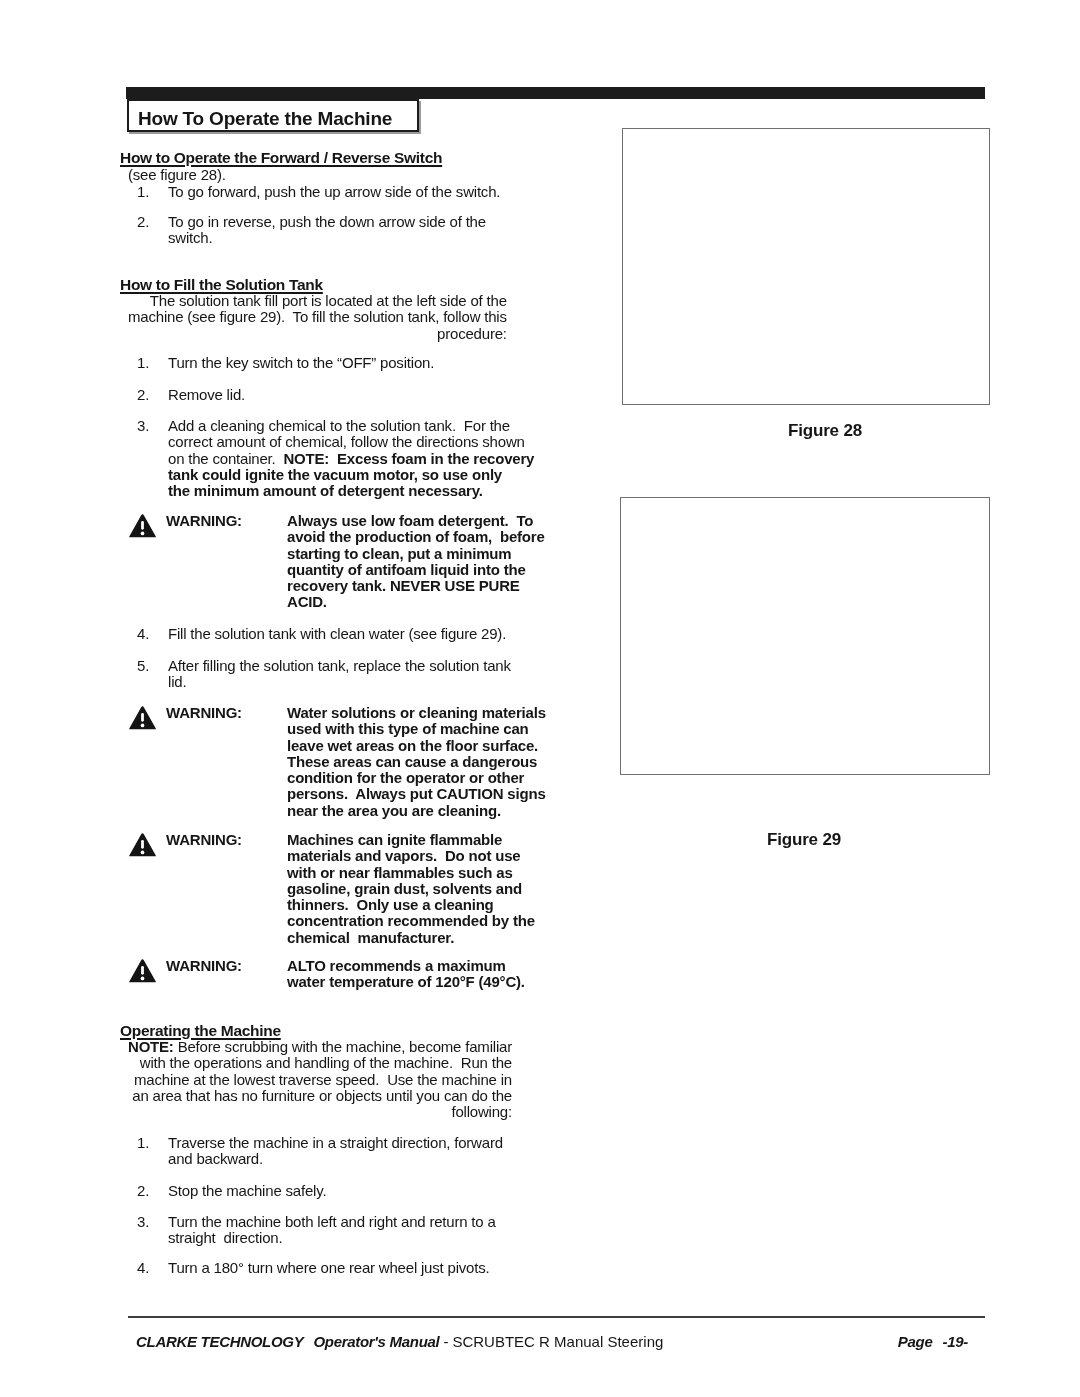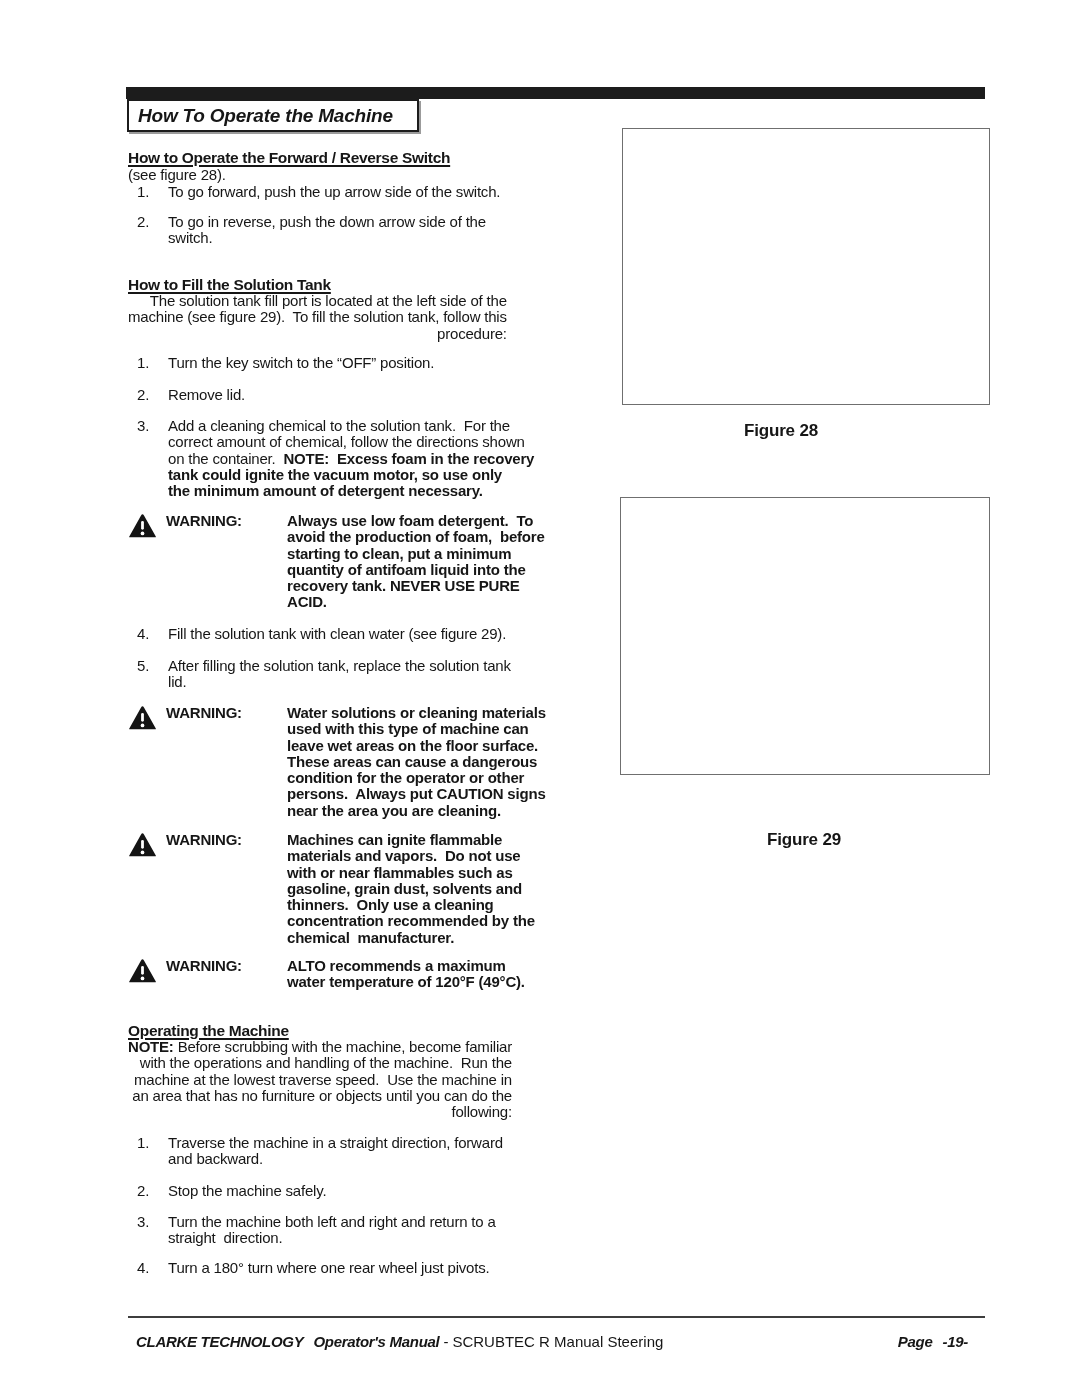--- a/index.html
+++ b/index.html
@@ -4,25 +4,25 @@
 <style>
   html,body{margin:0;padding:0;background:#fff;}
   .page{
     position:relative;width:1080px;height:1397px;background:#ffffff;
     font-family:"Liberation Sans",sans-serif;color:#161616;overflow:hidden;
   }
   .topbar{position:absolute;left:126px;top:87px;width:859px;height:12px;background:#1c1c1c;}
   .titlebox{
     position:absolute;left:127px;top:99px;width:292px;height:33px;background:#fff;
     border:2px solid #1c1c1c;box-shadow:2px 2px 0 #9b9b9b;
-    display:flex;align-items:center;padding-left:9px;box-sizing:border-box;font-style:italic;
+    display:flex;align-items:flex-end;padding-left:9px;box-sizing:border-box;
   }
   .titlebox .t{font-size:19px;font-weight:bold;letter-spacing:-0.2px;white-space:pre;}
   .shead{
-    position:absolute;left:128px;margin:0;font-size:15.5px;font-weight:bold;
+    position:absolute;left:120px;margin:0;font-size:15.5px;font-weight:bold;
     text-decoration:underline;text-underline-offset:2px;text-decoration-thickness:1.5px;
     letter-spacing:-0.3px;white-space:pre;
   }
   .para{position:absolute;left:128px;font-size:15px;line-height:16.3px;letter-spacing:-0.2px;white-space:pre;text-align:right;}
   .li{position:absolute;left:128px;width:452px;display:flex;font-size:15px;line-height:16.3px;letter-spacing:-0.2px;}
   .num{width:40px;padding-left:9px;box-sizing:border-box;flex:none;}
   .itext{white-space:pre;}
   .b{font-weight:bold;}
   .warn{position:absolute;left:128px;display:flex;font-size:15px;line-height:16.3px;letter-spacing:-0.2px;justify-content:center;}
   .wicon{width:38px;flex:none;padding-top:1px;}
@@ -179,21 +179,21 @@
     <span class="num">3.</span>
     <span class="itext">Turn the machine both left and right and return to a
 straight  direction.</span>
   </div>
   <div class="li" style="top:1260px">
     <span class="num">4.</span>
     <span class="itext">Turn a 180° turn where one rear wheel just pivots.</span>
   </div>
 
   <div class="figbox" style="left:622px;top:128px;width:366px;height:275px"></div>
-  <div class="figcap" style="left:598px;top:421px;width:366px">Figure 28</div>
+  <div class="figcap" style="left:642px;top:421px;width:366px">Figure 28</div>
 
   <div class="figbox" style="left:620px;top:497px;width:368px;height:276px"></div>
   <div class="figcap" style="left:620px;top:830px;width:368px">Figure 29</div>
 
   <div class="footrule"></div>
   <div class="footleft"><span class="fbi fgap">CLARKE TECHNOLOGY</span><span class="fbi">Operator's Manual</span><span class="fsep">-</span><span>SCRUBTEC R Manual Steering</span></div>
   <div class="footright"><span class="fbi fgap">Page</span><span class="fbi">-19-</span></div>
 
 </div>
 

